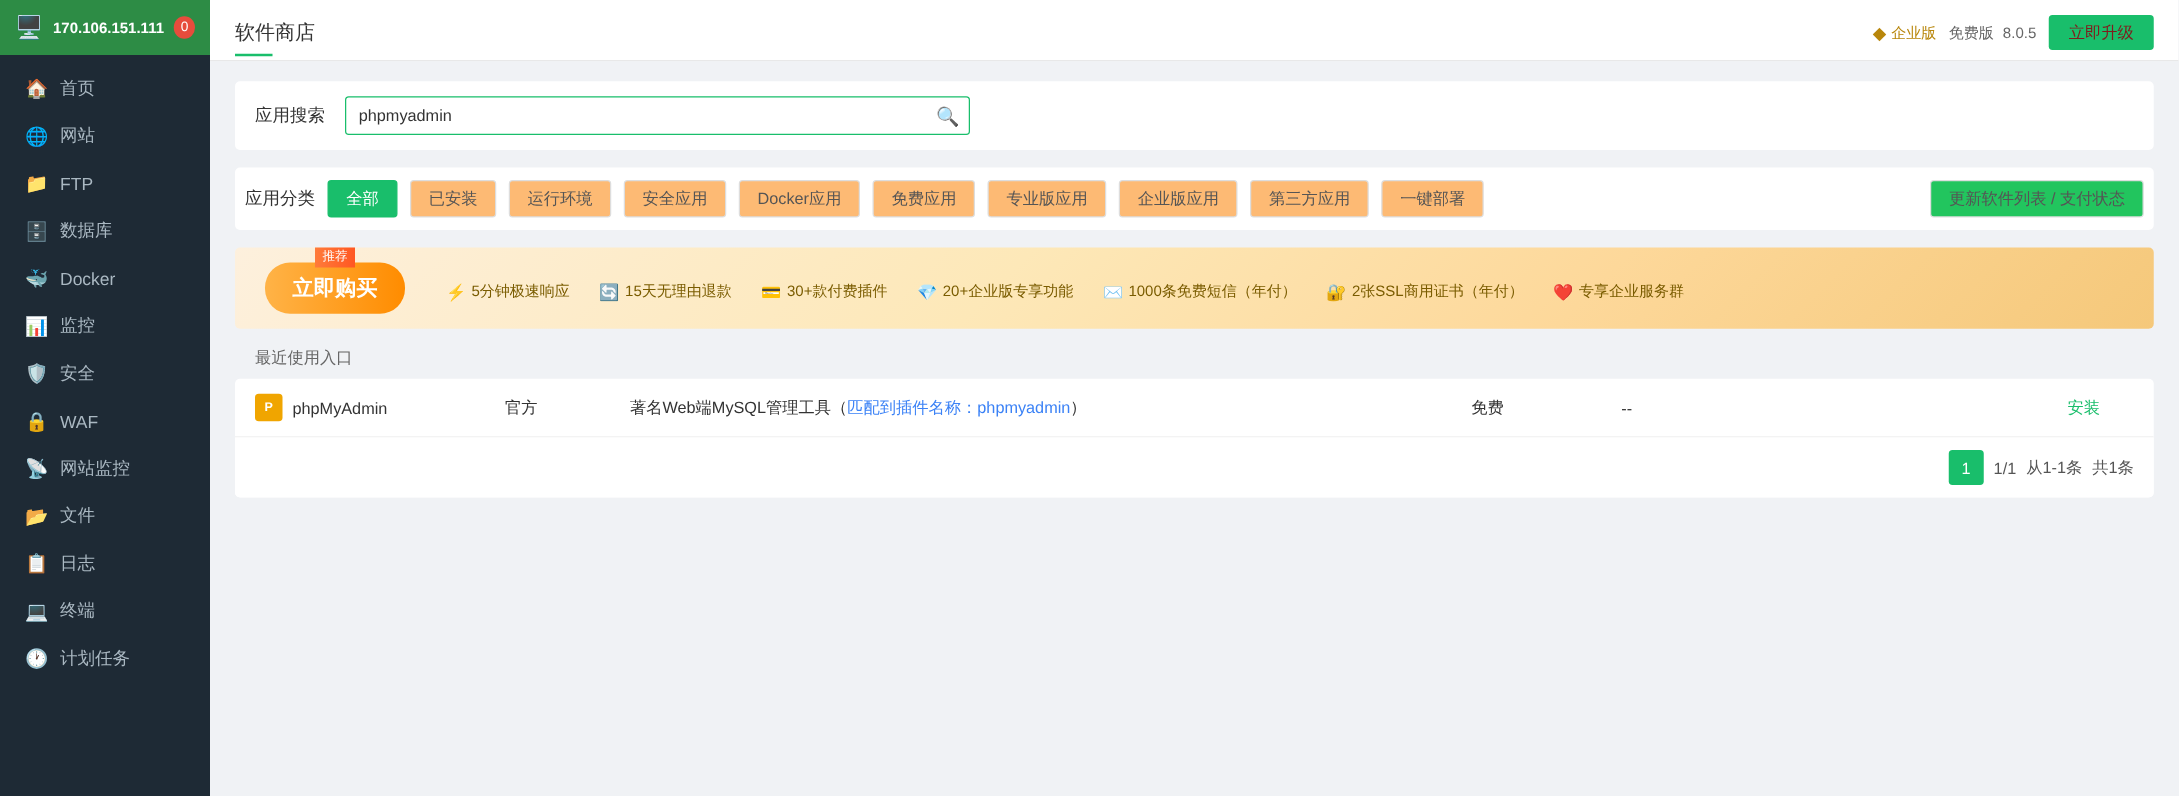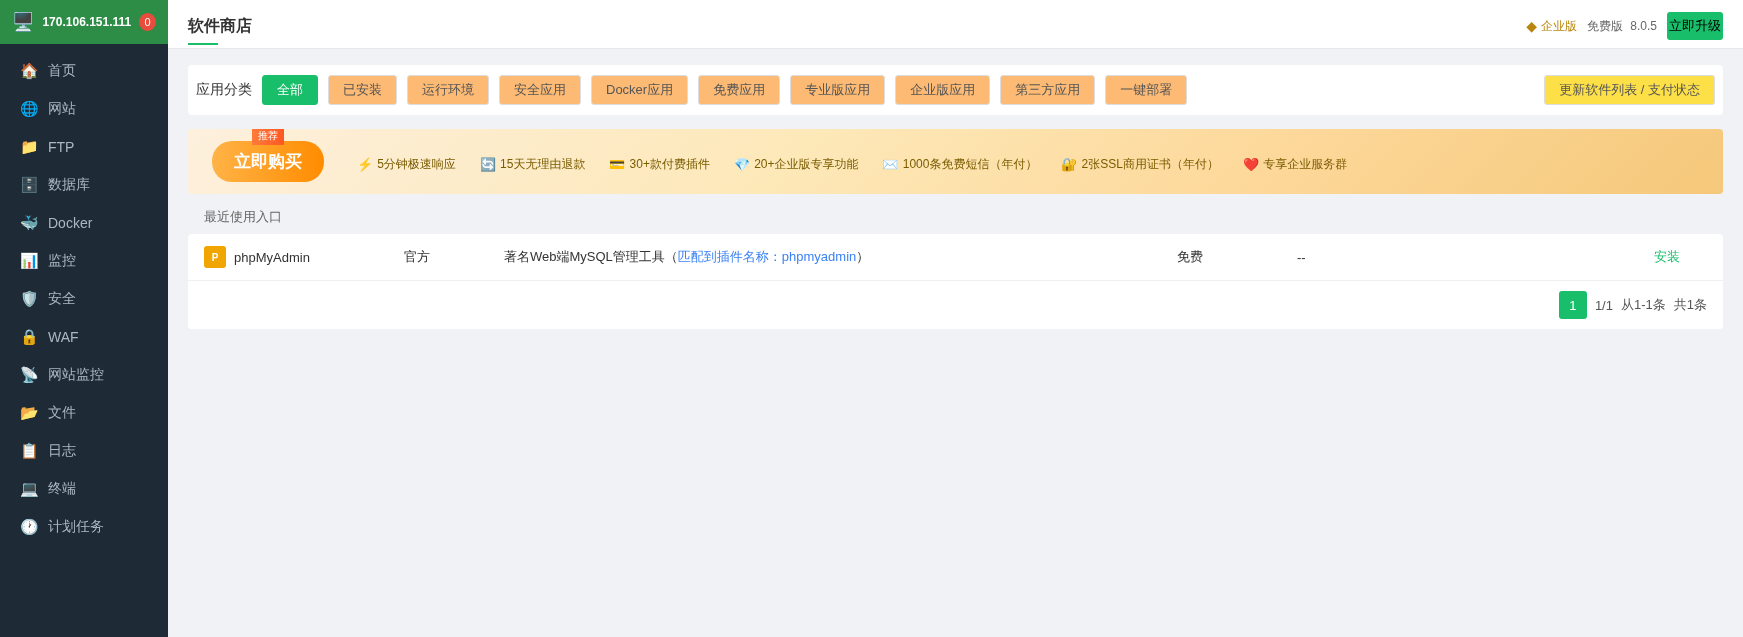--- a/index.html
+++ b/index.html
@@ -60,34 +60,34 @@
     }
     .main-header {
       background: white;
       padding: 12px 20px 0;
       border-bottom: 1px solid #e8e8e8;
       display: flex;
       align-items: center;
       justify-content: space-between;
     }
     .page-title-area { display: flex; flex-direction: column; }
-    .page-title { font-size: 16px; color: #333; font-weight: 700; }
+    .page-title { font-size: 16px; color: #333; font-weight: 400; }
     .title-underline { width: 30px; height: 2px; background: #19be6b; margin-top: 6px; margin-bottom: 0; }
     .header-right { display: flex; align-items: center; gap: 10px; padding-bottom: 8px; }
     .enterprise-badge {
       display: flex; align-items: center; gap: 4px;
       color: #b8860b; font-size: 12px;
     }
     .diamond-icon { color: #b8860b; font-size: 14px; }
     .version-info { font-size: 12px; color: #666; }
     .upgrade-btn {
       background: #19be6b;
-      color: #000000;
+      color: #7f1d1d;
       border: none;
-      padding: 5px 2px;
+      padding: 5px 16px;
       border-radius: 3px;
       cursor: pointer;
       font-size: 13px;
     }
 
     
     .content {
       flex: 1;
       overflow-y: auto;
       padding: 16px 20px;
@@ -122,21 +122,21 @@
       background: #fdba74;
       cursor: pointer;
       font-size: 13px;
       color: #555;
     }
     .cat-btn.active { background: #19be6b; color: white; border-color: #19be6b; }
     .update-list-btn {
       margin-left: auto;
       padding: 5px 14px;
       border: 1px solid #ddd;
-      background: #fde047;
+      background: #22c55e;
       border-radius: 3px;
       cursor: pointer;
       font-size: 13px;
       color: #555;
     }
 
     
     .banner {
       background: linear-gradient(135deg, #fdf0dd 0%, #fde8b8 40%, #fdd89a 70%, #f5c87a 100%);
       border-radius: 4px;
@@ -307,20 +307,27 @@
       <span class="version-info">
         <span>免费版</span>
         <span style="margin-left:4px;">8.0.5</span>
       </span>
       <button class="upgrade-btn">立即升级</button>
     </div>
   </div>
 
   <div class="content">
 
+    <div class="search-section">
+      <span class="search-label">应用搜索</span>
+      <div class="search-input-wrap">
+        <input class="search-input" type="text" value="phpmyadmin" style="">
+        <button class="search-icon-btn">🔍</button>
+      </div>
+    </div>
 
     <div class="category-section">
       <span class="category-label">应用分类</span>
       <button class="cat-btn active">全部</button>
       <button class="cat-btn">已安装</button>
       <button class="cat-btn">运行环境</button>
       <button class="cat-btn">安全应用</button>
       <button class="cat-btn">Docker应用</button>
       <button class="cat-btn">免费应用</button>
       <button class="cat-btn">专业版应用</button>

